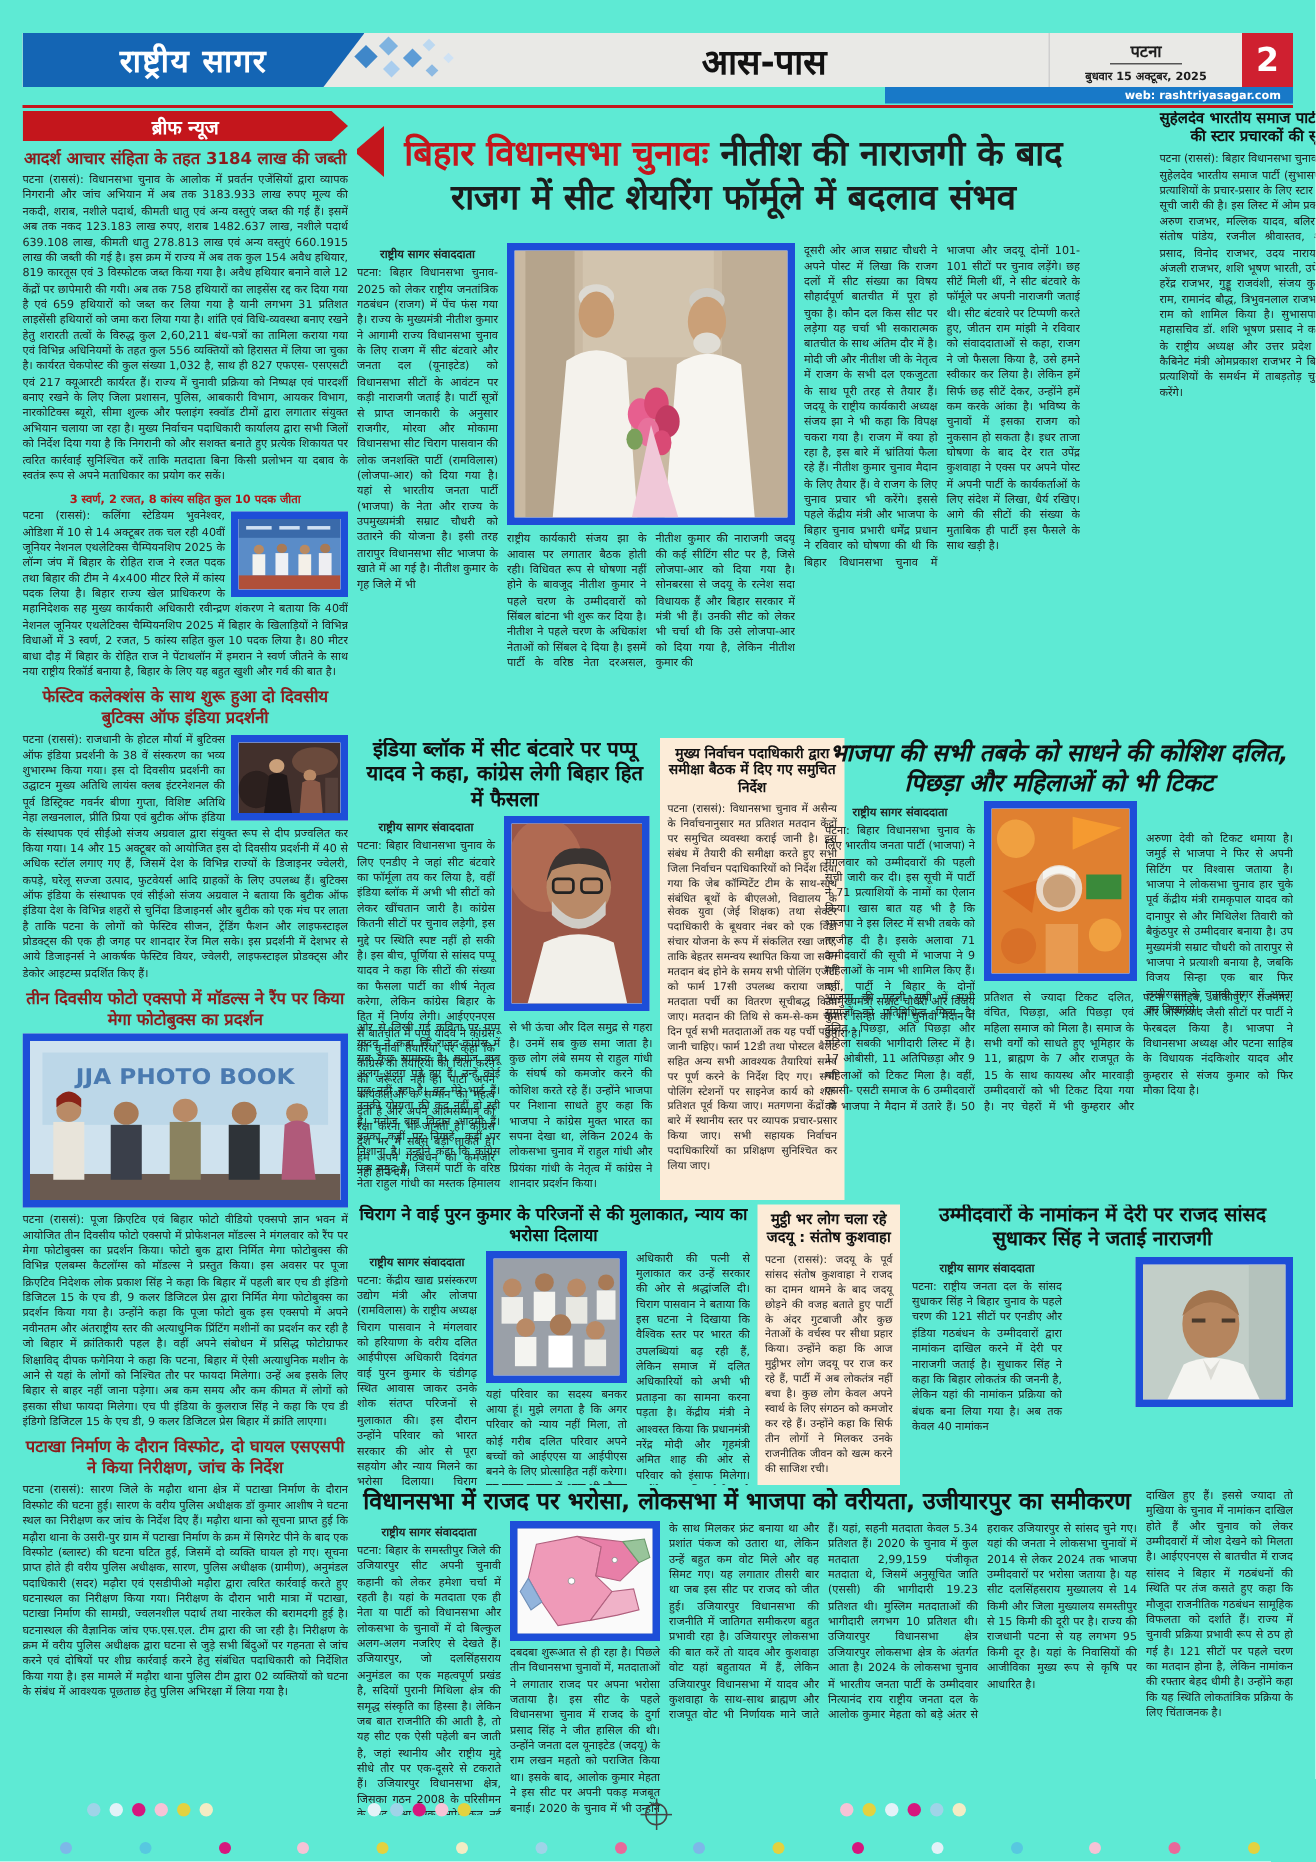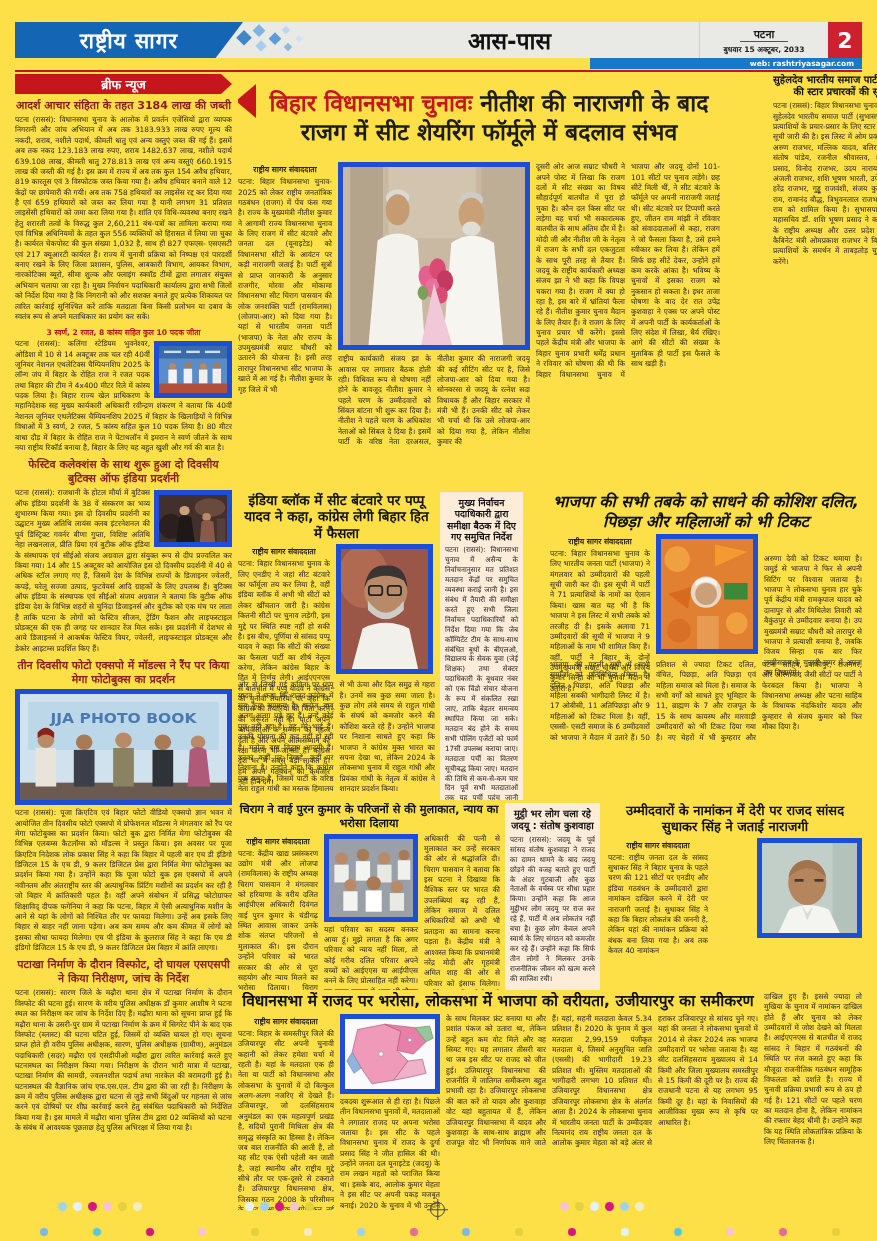--- a/index.html
+++ b/index.html
@@ -1,16 +1,16 @@
 <!DOCTYPE html>
 <html lang="hi"><head>
 <meta charset="utf-8">
 <style>
   html,body{margin:0;padding:0;background:#fff;}
-  .page{position:relative;width:877px;height:1241px;background:#fde047;overflow:hidden;
+  .page{position:relative;width:877px;height:1241px;background:#5eead4;overflow:hidden;
         font-family:"DejaVu Sans","Liberation Sans",sans-serif;color:#1c1c1c;}
   
   .masthead{position:absolute;left:15px;top:22px;width:847px;height:36px;background:#e9e9e6;display:flex;align-items:stretch;}
   .mast-left{width:228px;background:#1465b4;color:#fff;display:flex;align-items:center;justify-content:center;
              font-size:21px;font-weight:bold;clip-path:polygon(0 0,100% 0,88% 100%,0 100%);letter-spacing:1px;}
   .mast-diamonds{width:95px;display:flex;align-items:center;margin-left:-18px;}
   .mast-center{flex:1;display:flex;align-items:center;justify-content:center;font-size:23px;font-weight:bold;color:#111;}
   .mast-city{width:128px;display:flex;flex-direction:column;align-items:center;justify-content:center;border-left:1px solid #cfcfcf;}
   .mast-city .city{font-size:11px;font-weight:bold;border-bottom:1px solid #555;padding:0 14px;font-family:Liberation Mono, monospace;}
   .mast-city .date{font-size:7.5px;font-weight:bold;margin-top:2px;}
@@ -45,21 +45,21 @@
               clip-path:polygon(100% 0,100% 100%,0 50%);}
   .lead-cols{display:flex;gap:6px;margin-top:6px;height:340px;}
   .lead-c1{width:94px;}
   .lead-mid{width:192px;}
   .lead-mid .photo{width:192px;height:188px;}
   .lead-midtxt{margin-top:4px;column-count:2;column-gap:6px;height:144px;overflow:hidden;}
   .lead-right{flex:1;column-count:2;column-gap:6px;}
   
   .pappu{left:238px;top:492px;width:197px;height:308px;}
   .pappu .art-head{font-size:13.5px;}
-  .ceo{left:440px;top:492px;width:83px;height:308px;}
+  .ceo{left:440px;top:492px;width:123px;height:308px;}
   .ceo .art-head{font-size:9.3px;margin-bottom:3px;}
   .ceo .body{font-size:7.1px;}
   .bjp{left:550px;top:492px;width:312px;height:308px;}
   .bjp .art-head{font-size:16px;font-style:italic;}
   
   .chirag{left:238px;top:803px;width:262px;height:187px;}
   .chirag .art-head{font-size:11.3px;}
   .kush{left:505px;top:803px;width:95px;height:187px;}
   .kush .art-head{font-size:9.8px;margin-bottom:3px;}
   .kush .body{font-size:7.1px;}
@@ -99,21 +99,21 @@
         <rect x="32" y="20" width="8" height="8" transform="rotate(45 36 24)" fill="#a9cdee"></rect>
         <rect x="46" y="12" width="9" height="9" transform="rotate(45 50 16)" fill="#5d9cd6"></rect>
         <rect x="58" y="5" width="6" height="6" transform="rotate(45 61 8)" fill="#bcd8f0"></rect>
         <rect x="60" y="22" width="6" height="6" transform="rotate(45 63 25)" fill="#8cb9e2"></rect>
         <rect x="72" y="14" width="5" height="5" transform="rotate(45 74 16)" fill="#cfe2f4"></rect>
       </svg>
     </div>
     <div class="mast-center">आस-पास</div>
     <div class="mast-city">
       <div class="city">पटना</div>
-      <div class="date">बुधवार 15 अक्टूबर, 2033</div>
+      <div class="date">बुधवार 15 अक्टूबर, 2025</div>
     </div>
     <div class="pagebox">2</div>
   </div>
   <div class="webstrip">web: rashtriyasagar.com</div>
   <div class="redrule"></div>
 
   <aside class="brief">
     <div class="brief-banner">ब्रीफ न्यूज</div>
 
     <div class="bstory">

